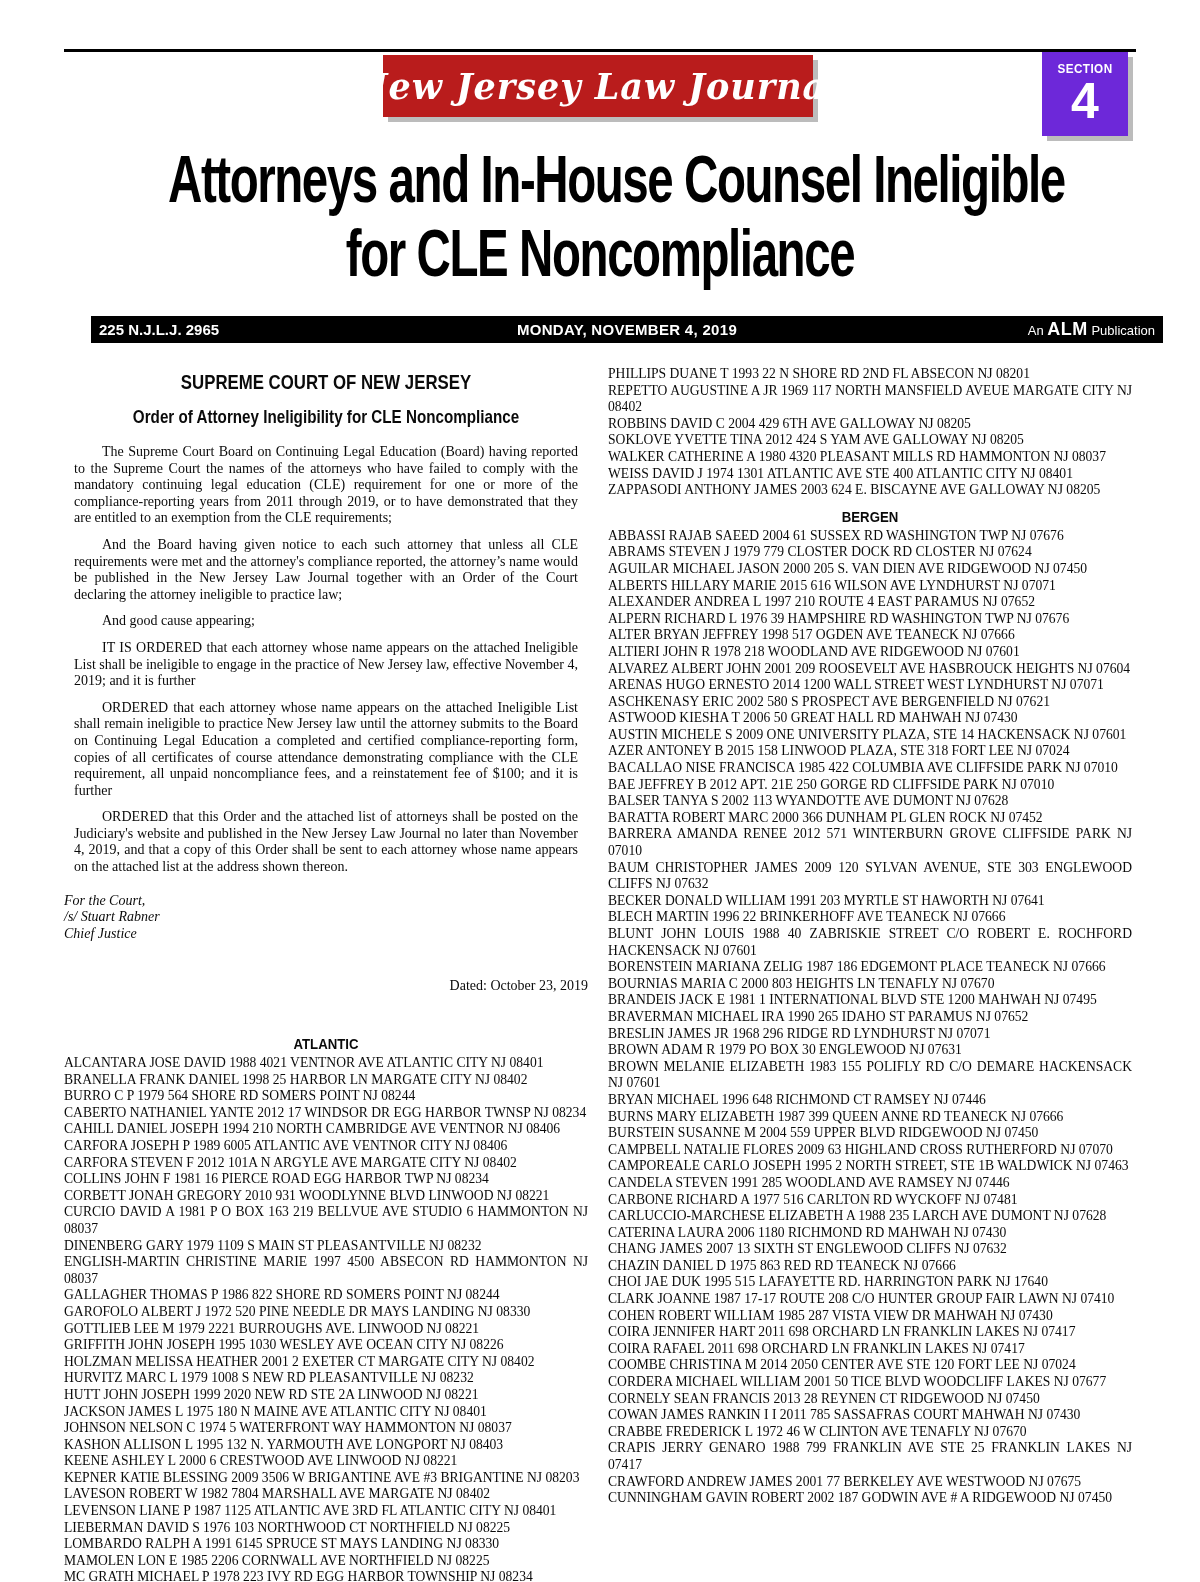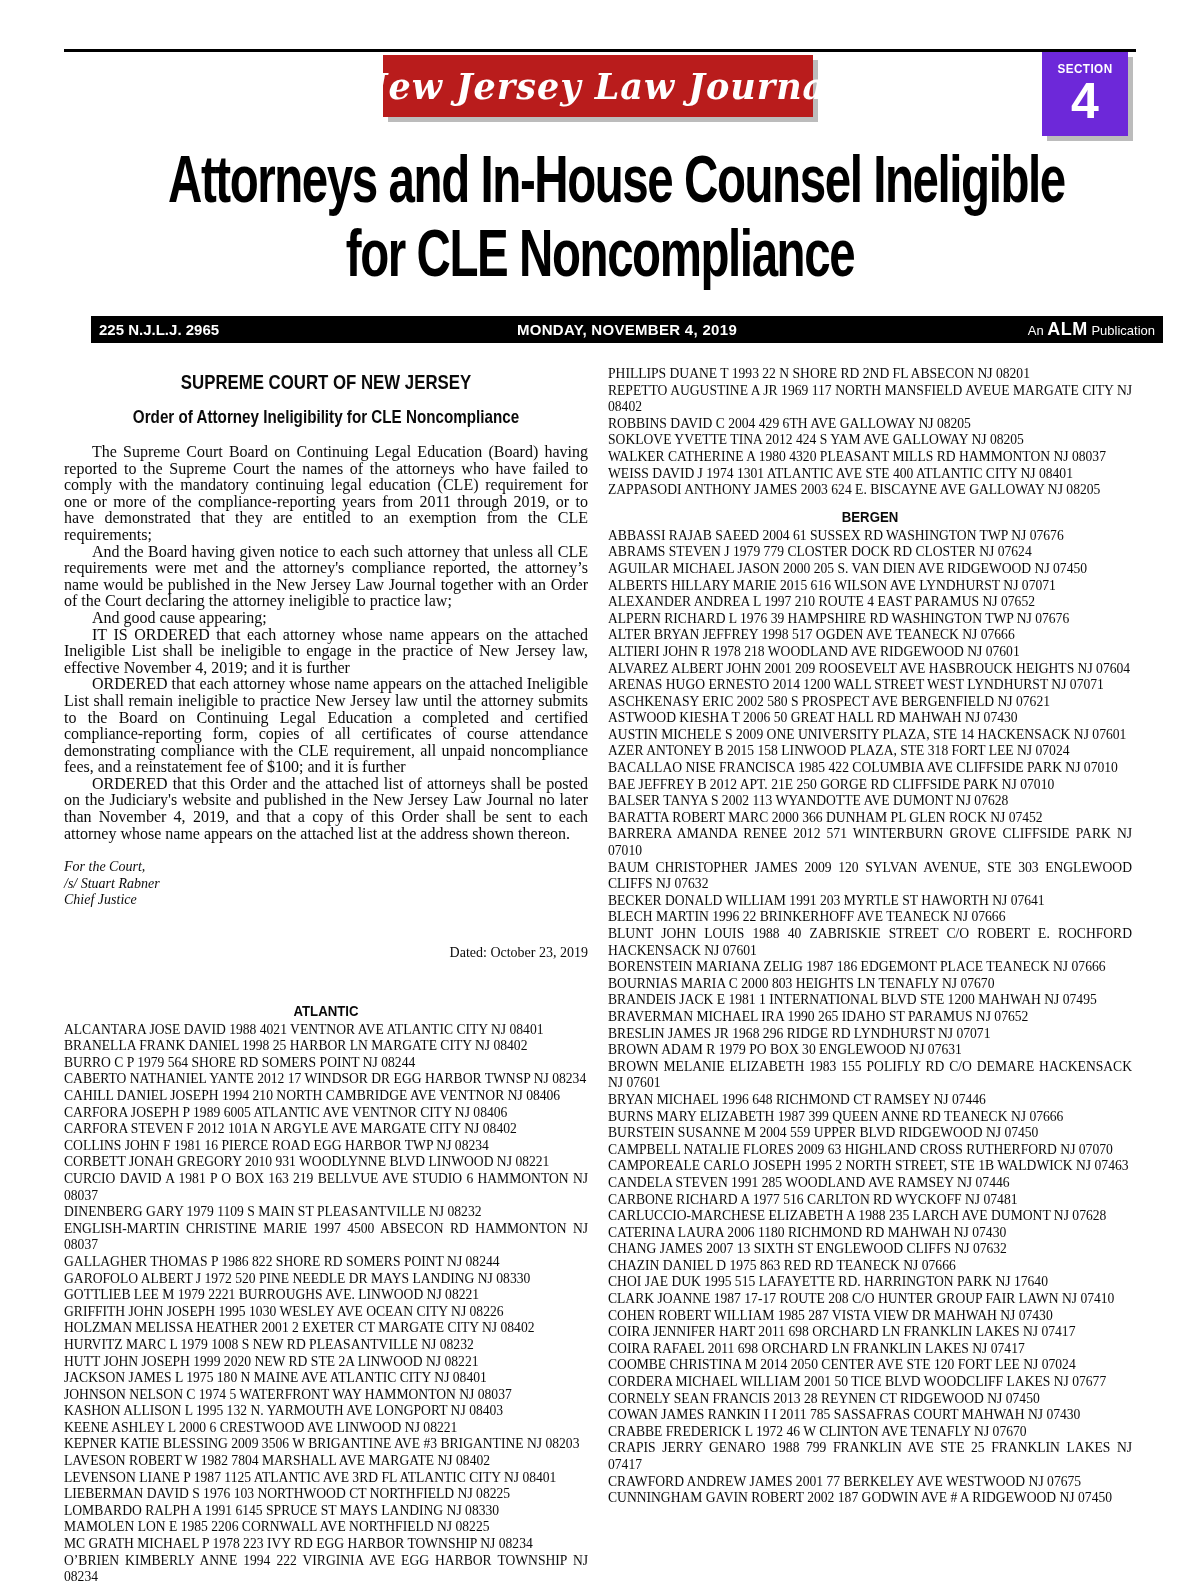--- a/index.html
+++ b/index.html
@@ -49,21 +49,21 @@
 
   .h-court {
     text-align:center; font-family:"Liberation Sans", sans-serif; font-weight:bold;
     font-size:21px; transform:scaleX(.8); margin-top:4px; white-space:nowrap;
   }
   .h-order {
     text-align:center; font-family:"Liberation Sans", sans-serif; font-weight:bold;
     font-size:19px; transform:scaleX(.8); margin-top:12px; margin-bottom:16px; white-space:nowrap;
   }
 
-  .para { margin:0; text-indent:28px; text-align:justify; font-size:16px; line-height:16.6px; }
+  .para { margin:10px; text-indent:28px; text-align:justify; font-size:14px; line-height:16.6px; }
   .sig { margin-top:17px;font-style:italic; }
   .sig-line { font-size:14px; line-height:16.6px; }
   .dated { margin-top:36px; font-size:14px; line-height:16.6px;text-align:right; }
 
   .county {
     text-align:center; font-family:"Liberation Sans", sans-serif; font-weight:bold;
     font-size:15px; transform:scaleX(.88); margin-top:40px; margin-bottom:3px;
   }
   .col-right .county { margin-top:9px; }
   .entry { font-size:13.6px; line-height:16.6px; text-align:justify; }

